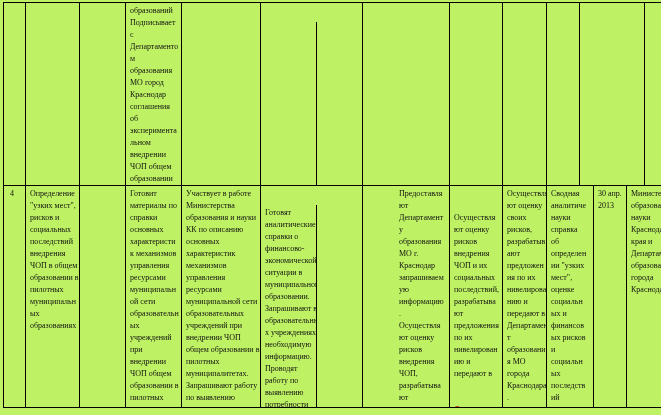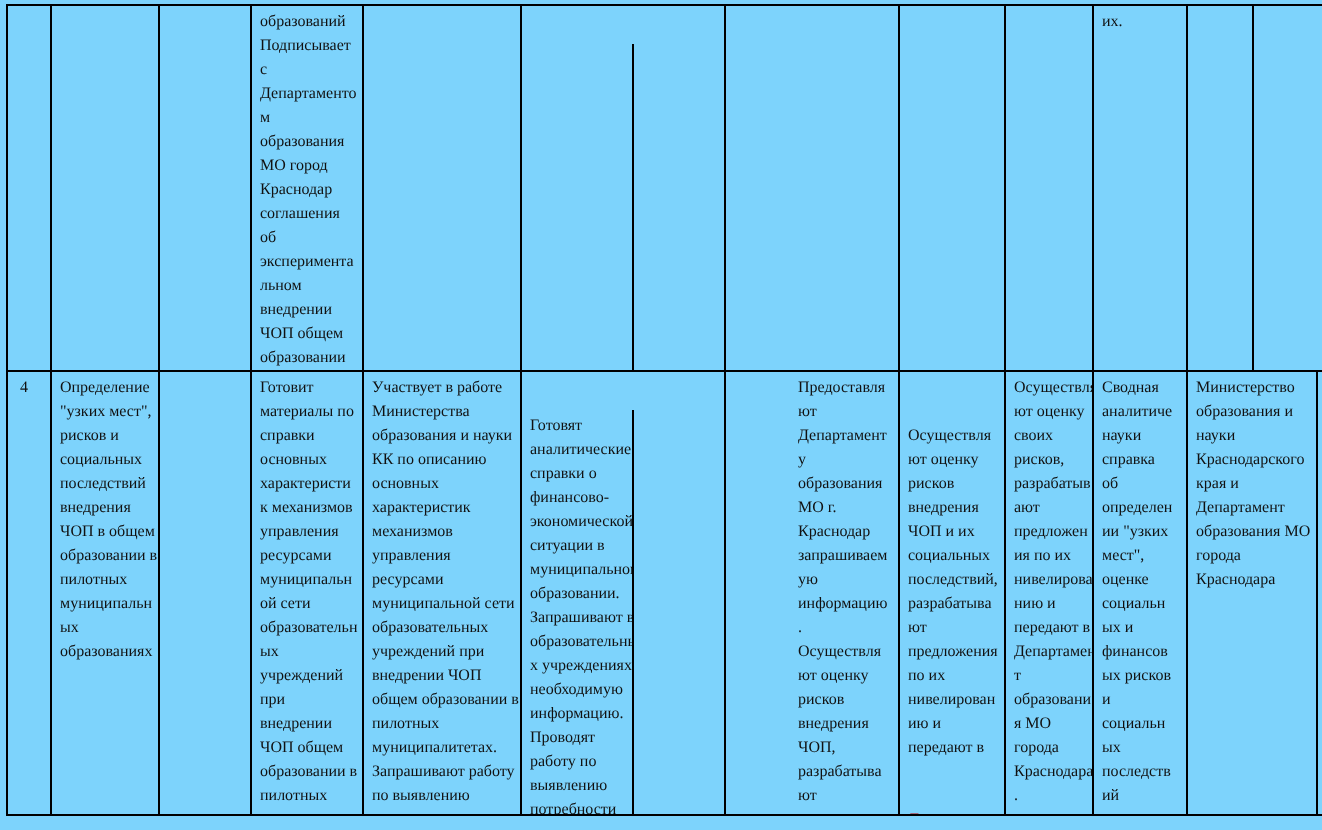--- a/index.html
+++ b/index.html
@@ -1,19 +1,19 @@
 <!DOCTYPE html>
 <html style="--deleted: #c00000;"><head>
 <meta charset="utf-8">
 <style>
   html,body{margin:0;padding:0;background:#ffffff;}
   .page{
     position:relative;
     width:661px;height:415px;
-    background:#7dd3fc;
+    background:#bef264;
     font-family:"Liberation Serif", serif;
     color:#111111;
     overflow:hidden;
   }
   .tbl{
     position:absolute;left:3px;top:2px;
     width:657px;
     border-left:1px solid #000;
     border-top:1px solid #000;
     border-bottom:1px solid #000;
@@ -80,23 +80,20 @@
 внедрении
 ЧОП общем
 образовании</div>
       </div>
       <div class="cell c5"></div>
       <div class="cell c6"></div>
       <div class="cell c7"></div>
       <div class="cell c8"></div>
       <div class="cell c9"></div>
       <div class="cell c10"></div>
-      <div class="cell c11">
-        <div class="txt">их.</div>
-      </div>
       <div class="cell c12"></div>
       <div class="cell c13"></div>
     </div>
 
     <div class="row row-r4">
       <div class="cell c1">
         <div class="txt num">4</div>
       </div>
       <div class="cell c2">
         <div class="txt">Определение
@@ -248,20 +245,24 @@
 социальн
 ых и
 финансов
 ых рисков
 и
 социальн
 ых
 последств
 ий</div>
       </div>
+      <div class="cell c12">
+        <div class="txt">30 апр.
+2013</div>
+      </div>
       <div class="cell c13">
         <div class="txt">Министерство
 образования и
 науки
 Краснодарского
 края и
 Департамент
 образования МО
 города
 Краснодара</div>

